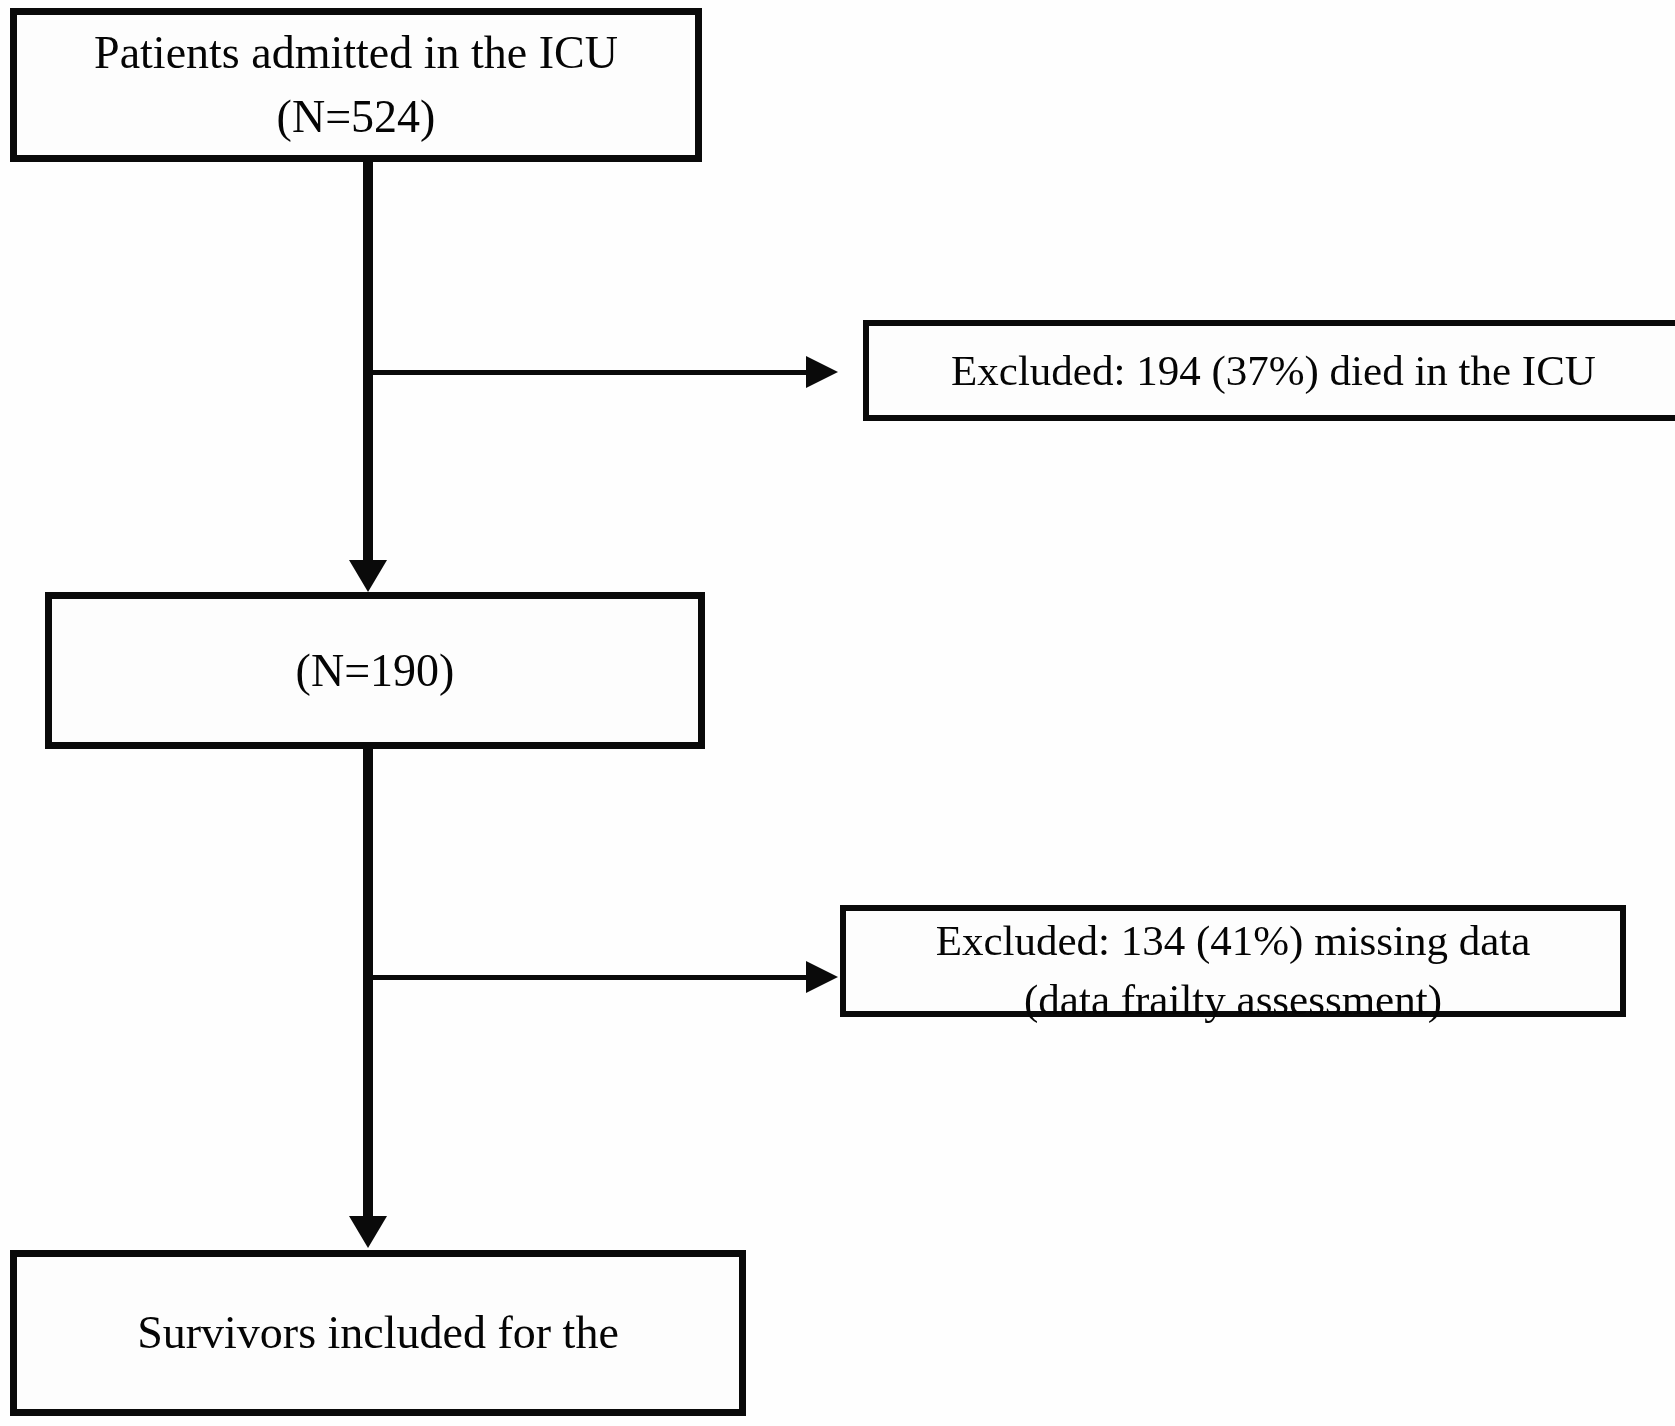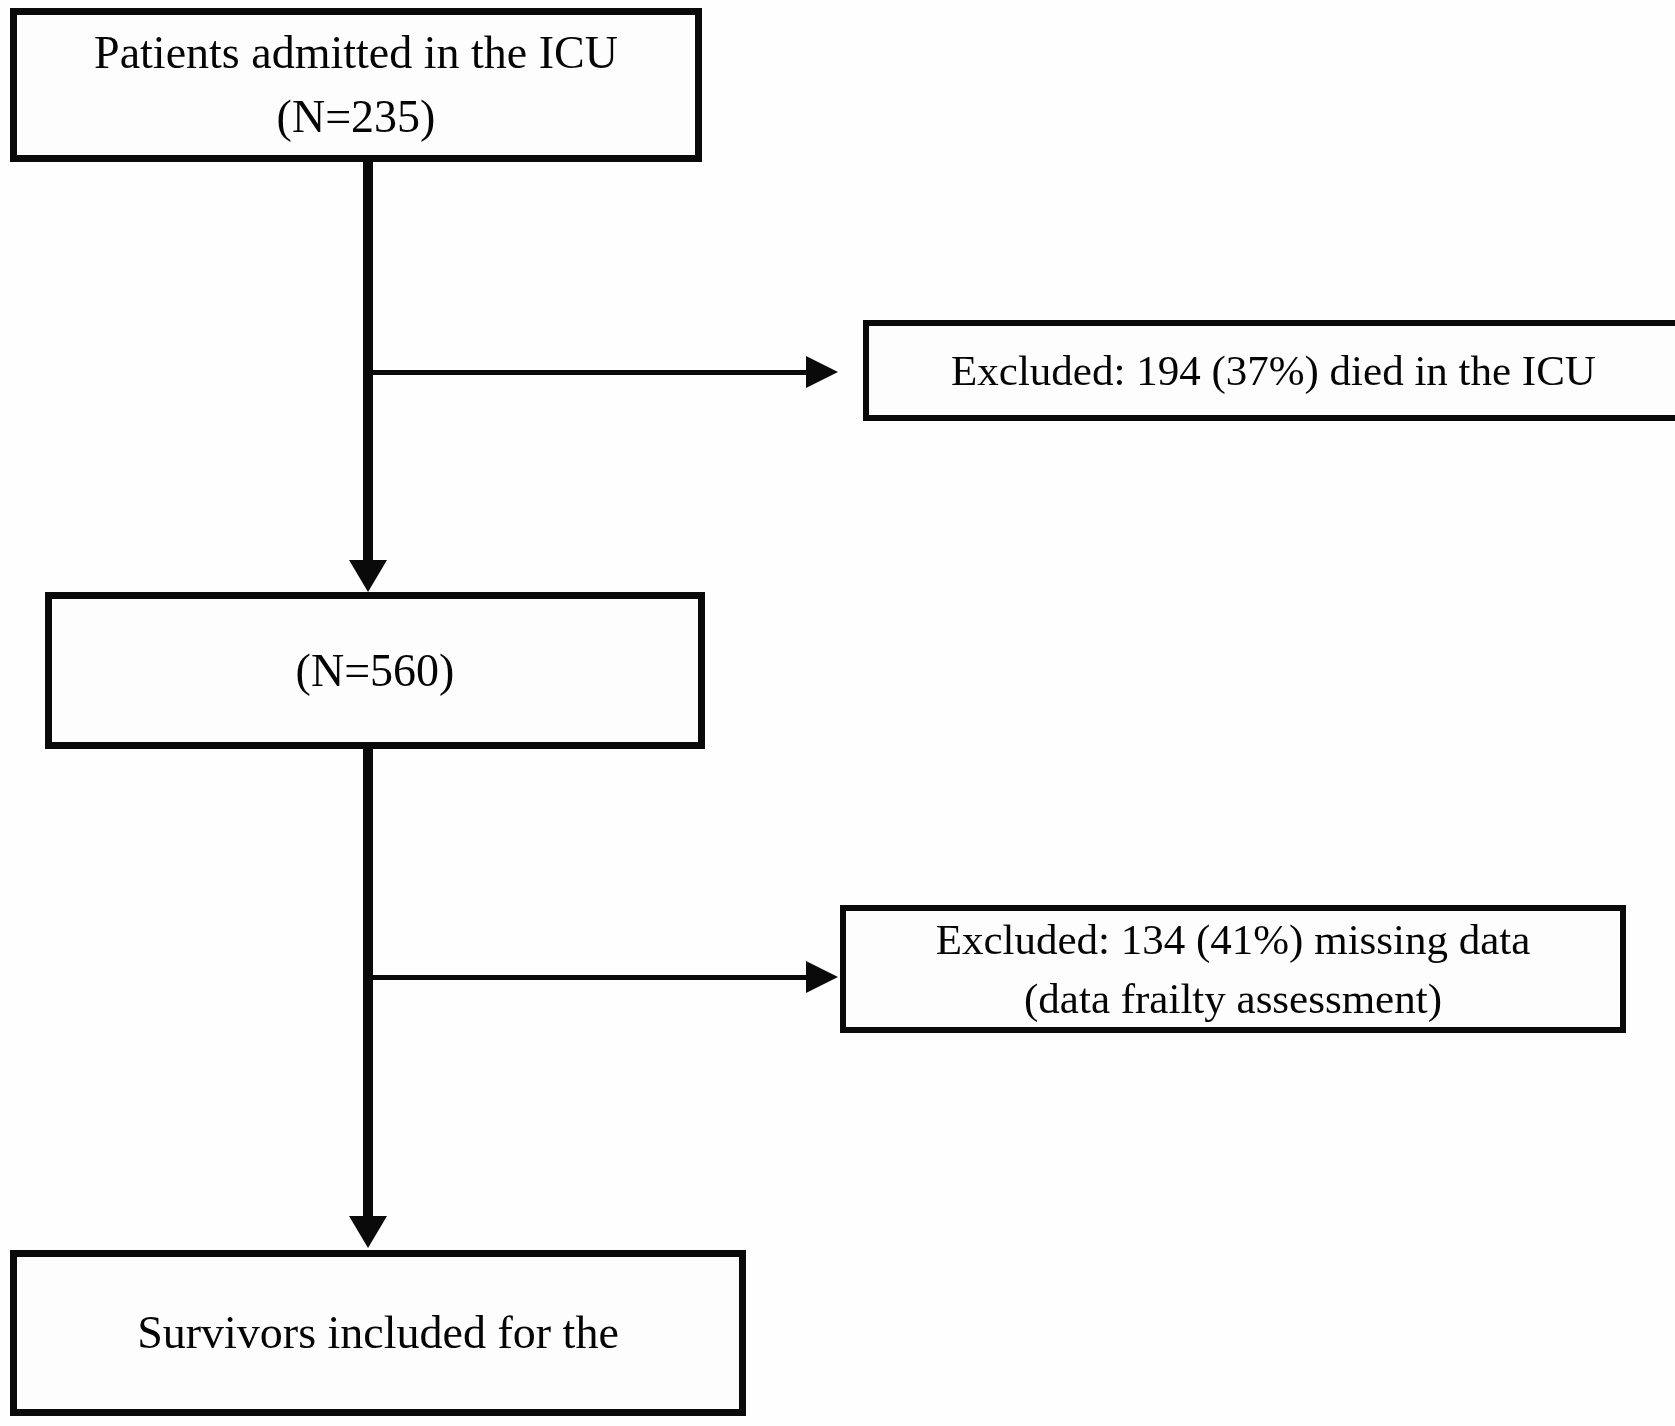--- a/index.html
+++ b/index.html
@@ -37,21 +37,21 @@
   }
   .excl-box .line {
     font-size: 43px;
     line-height: 59px;
   }
   
   #box-admitted   { left: 10px;  top: 8px;    width: 692px; height: 154px; }
   #box-survivors  { left: 45px;  top: 592px;  width: 660px; height: 157px; }
   #box-included   { left: 10px;  top: 1250px; width: 736px; height: 166px; }
   #box-excl-died  { left: 840px; top: 320px;  width: 821px; height: 101px; border-width: 6px; margin-left: 23px; }
-  #box-excl-miss  { left: 840px; top: 905px;  width: 786px; height: 128px; border-width: 6px; }
+  #box-excl-miss  { left: 840px; top: 905px;  width: 786px; height: 112px; border-width: 6px; justify-content: space-between; }
   
   .vline {
     position: absolute;
     width: 10px;
     background: #0a0a0a;
   }
   #vline-1 { left: 363px; top: 162px; height: 400px; }
   #vline-2 { left: 363px; top: 749px; height: 469px; }
   .hline {
     position: absolute;
@@ -81,34 +81,34 @@
   #arrowhead-right-1 { left: 806px; top: 356px; }
   #arrowhead-right-2 { left: 806px; top: 961px; }
 </style>
 </head>
 <body>
 
 <div class="figure">
 
   <div class="box main-box" id="box-admitted">
     <span class="line">Patients admitted in the ICU</span>
-    <span class="line">(N=235)</span>
+    <span class="line">(N=524)</span>
   </div>
 
   <div class="vline" id="vline-1"></div>
   <div class="arrow-down" id="arrowhead-down-1"></div>
 
   <div class="hline" id="hline-1"></div>
   <div class="arrow-right" id="arrowhead-right-1"></div>
   <div class="box excl-box" id="box-excl-died">
     <span class="line">Excluded: 194 (37%) died in the ICU</span>
   </div>
 
   <div class="box main-box" id="box-survivors">
-    <span class="line">(N=560)</span>
+    <span class="line">(N=190)</span>
   </div>
 
   <div class="vline" id="vline-2"></div>
   <div class="arrow-down" id="arrowhead-down-2"></div>
 
   <div class="hline" id="hline-2"></div>
   <div class="arrow-right" id="arrowhead-right-2"></div>
   <div class="box excl-box" id="box-excl-miss">
     <span class="line">Excluded: 134 (41%) missing data</span>
     <span class="line">(data frailty assessment)</span>

